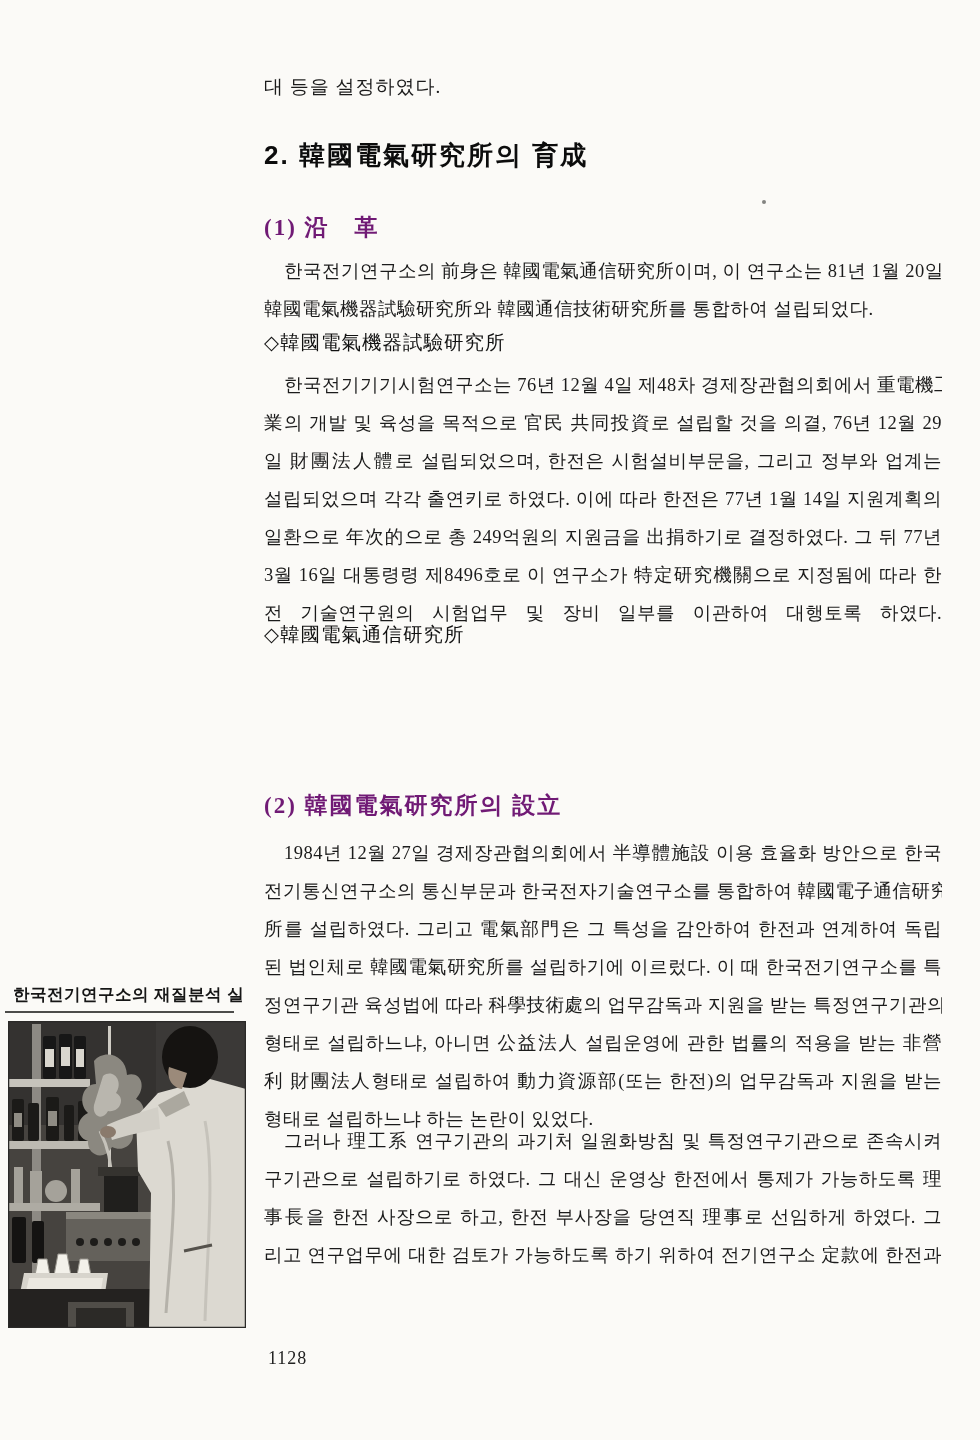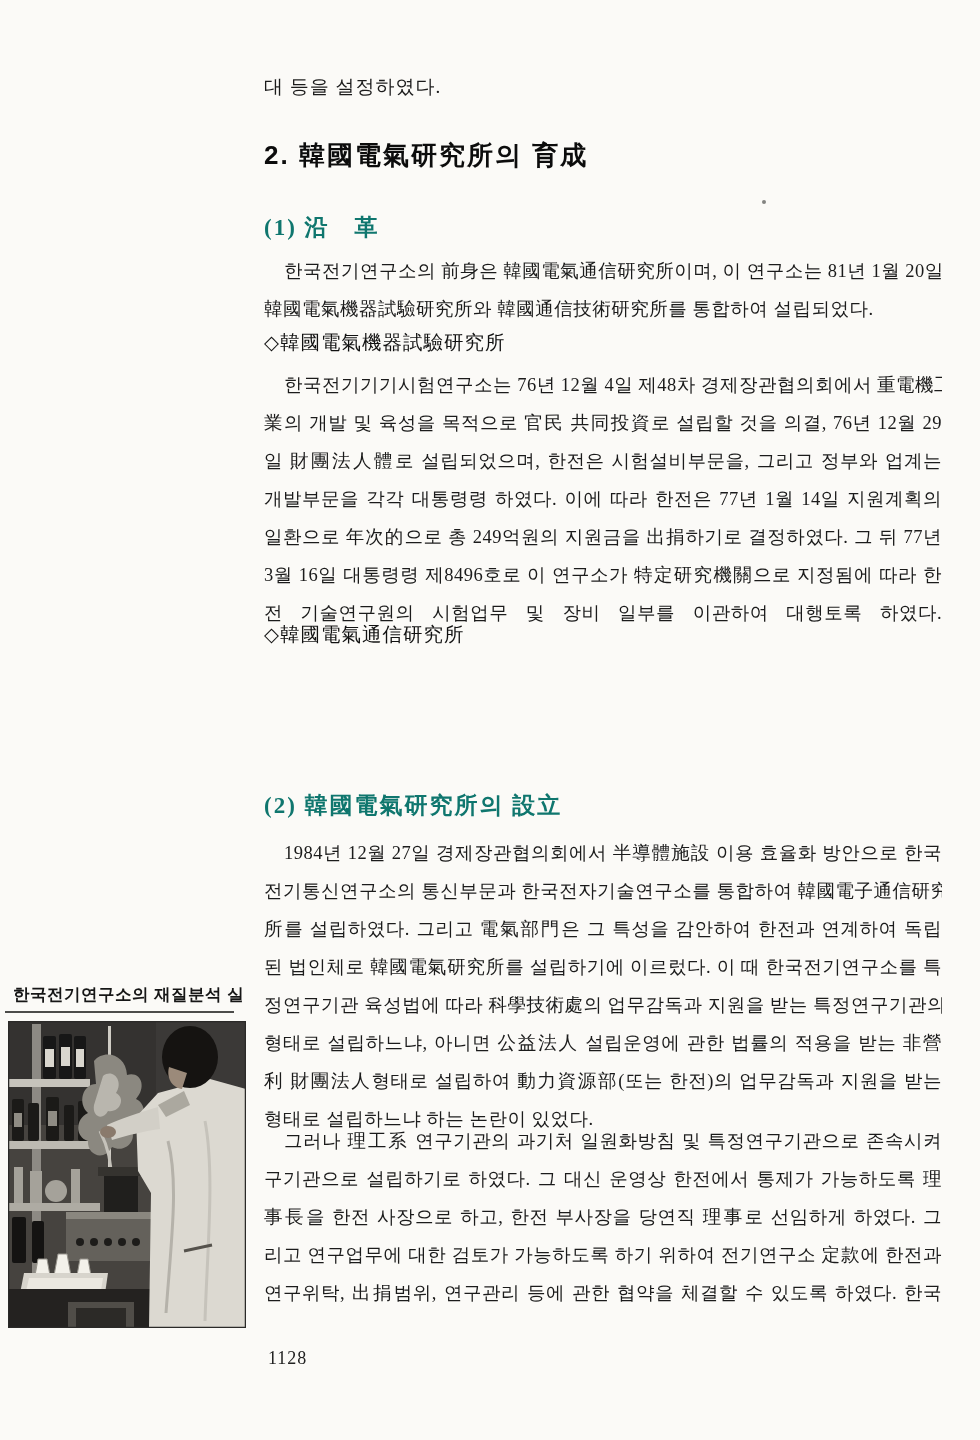--- a/index.html
+++ b/index.html
@@ -14,21 +14,21 @@
   }
   
   .col{position:absolute;left:264px;width:678px;}
   .lead-line{top:72px;font-size:19px;line-height:30px;letter-spacing:1px;}
   .section-title{
     top:138px;
     font-family:"Liberation Sans","DejaVu Sans",sans-serif;
     font-weight:bold;font-size:26px;letter-spacing:2px;color:#0c0c0c;
   }
   .sub-title{
-    font-weight:bold;font-size:23px;letter-spacing:2px;color:#0f766e;
+    font-weight:bold;font-size:23px;letter-spacing:2px;color:#701a75;
   }
   .sub1-title{top:212px;}
   .sub2-title{top:790px;}
   .para{font-size:18.5px;}
   .para .line{
     line-height:38px;height:38px;
     text-align:justify;text-align-last:justify;
     letter-spacing:0.5px;
     white-space:nowrap;
     overflow:hidden;
@@ -87,21 +87,21 @@
       <div class="line">한국전기연구소의 前身은 韓國電氣通信研究所이며, 이 연구소는 81년 1월 20일</div>
       <div class="line">韓國電氣機器試驗研究所와 韓國通信技術研究所를 통합하여 설립되었다.</div>
     </div>
 
   <div class="col marker marker1">◇韓國電氣機器試驗研究所</div>
 
   <div class="col para fill-last para2">
       <div class="line">한국전기기기시험연구소는 76년 12월 4일 제48차 경제장관협의회에서 重電機工</div>
       <div class="line">業의 개발 및 육성을 목적으로 官民 共同投資로 설립할 것을 의결, 76년 12월 29</div>
       <div class="line">일 財團法人體로 설립되었으며, 한전은 시험설비부문을, 그리고 정부와 업계는</div>
-      <div class="line">개발부문을 각각 대통령령 하였다. 이에 따라 한전은 77년 1월 14일 지원계획의</div>
+      <div class="line">설립되었으며 각각 출연키로 하였다. 이에 따라 한전은 77년 1월 14일 지원계획의</div>
       <div class="line">일환으로 年次的으로 총 249억원의 지원금을 出捐하기로 결정하였다. 그 뒤 77년</div>
       <div class="line">3월 16일 대통령령 제8496호로 이 연구소가 特定研究機關으로 지정됨에 따라 한</div>
       <div class="line">전 기술연구원의 시험업무 및 장비 일부를 이관하여 대행토록 하였다.</div>
     </div>
 
   <div class="col marker marker2">◇韓國電氣通信研究所</div>
 
 
   <div class="col sub-title sub2-title">(2) 韓國電氣研究所의 設立</div>
 
@@ -114,21 +114,20 @@
       <div class="line">형태로 설립하느냐, 아니면 公益法人 설립운영에 관한 법률의 적용을 받는 非營</div>
       <div class="line">利 財團法人형태로 설립하여 動力資源部(또는 한전)의 업무감독과 지원을 받는</div>
       <div class="line">형태로 설립하느냐 하는 논란이 있었다.</div>
     </div>
 
   <div class="col para fill-last para5">
       <div class="line">그러나 理工系 연구기관의 과기처 일원화방침 및 특정연구기관으로 존속시켜</div>
       <div class="line">구기관으로 설립하기로 하였다. 그 대신 운영상 한전에서 통제가 가능하도록 理</div>
       <div class="line">事長을 한전 사장으로 하고, 한전 부사장을 당연직 理事로 선임하게 하였다. 그</div>
       <div class="line">리고 연구업무에 대한 검토가 가능하도록 하기 위하여 전기연구소 定款에 한전과</div>
-      <div class="line">연구위탁, 出捐범위, 연구관리 등에 관한 협약을 체결할 수 있도록 하였다. 한국</div>
     </div>
 
   <div class="page-number">1128</div>
 
   <div class="photo-caption">한국전기연구소의 재질분석 실험실</div>
   <div class="caption-rule"></div>
 
   <div class="photo-frame">
     <svg viewBox="0 0 238 307">
 

